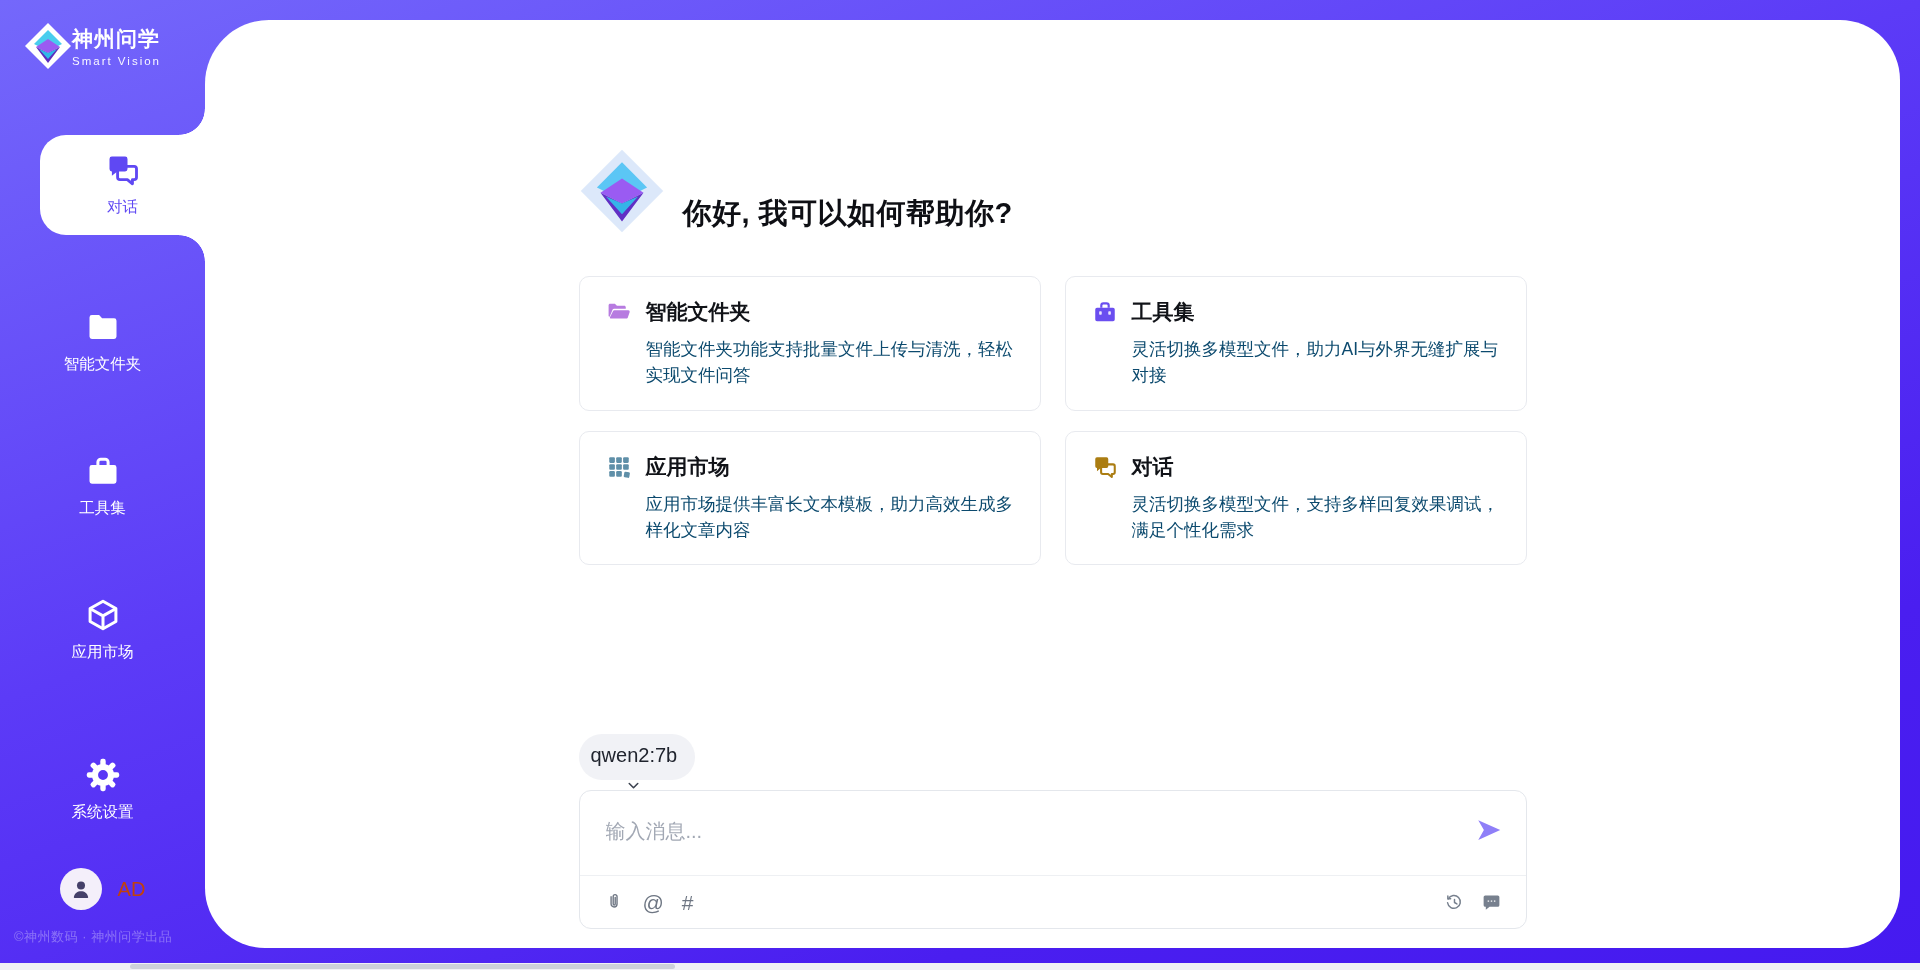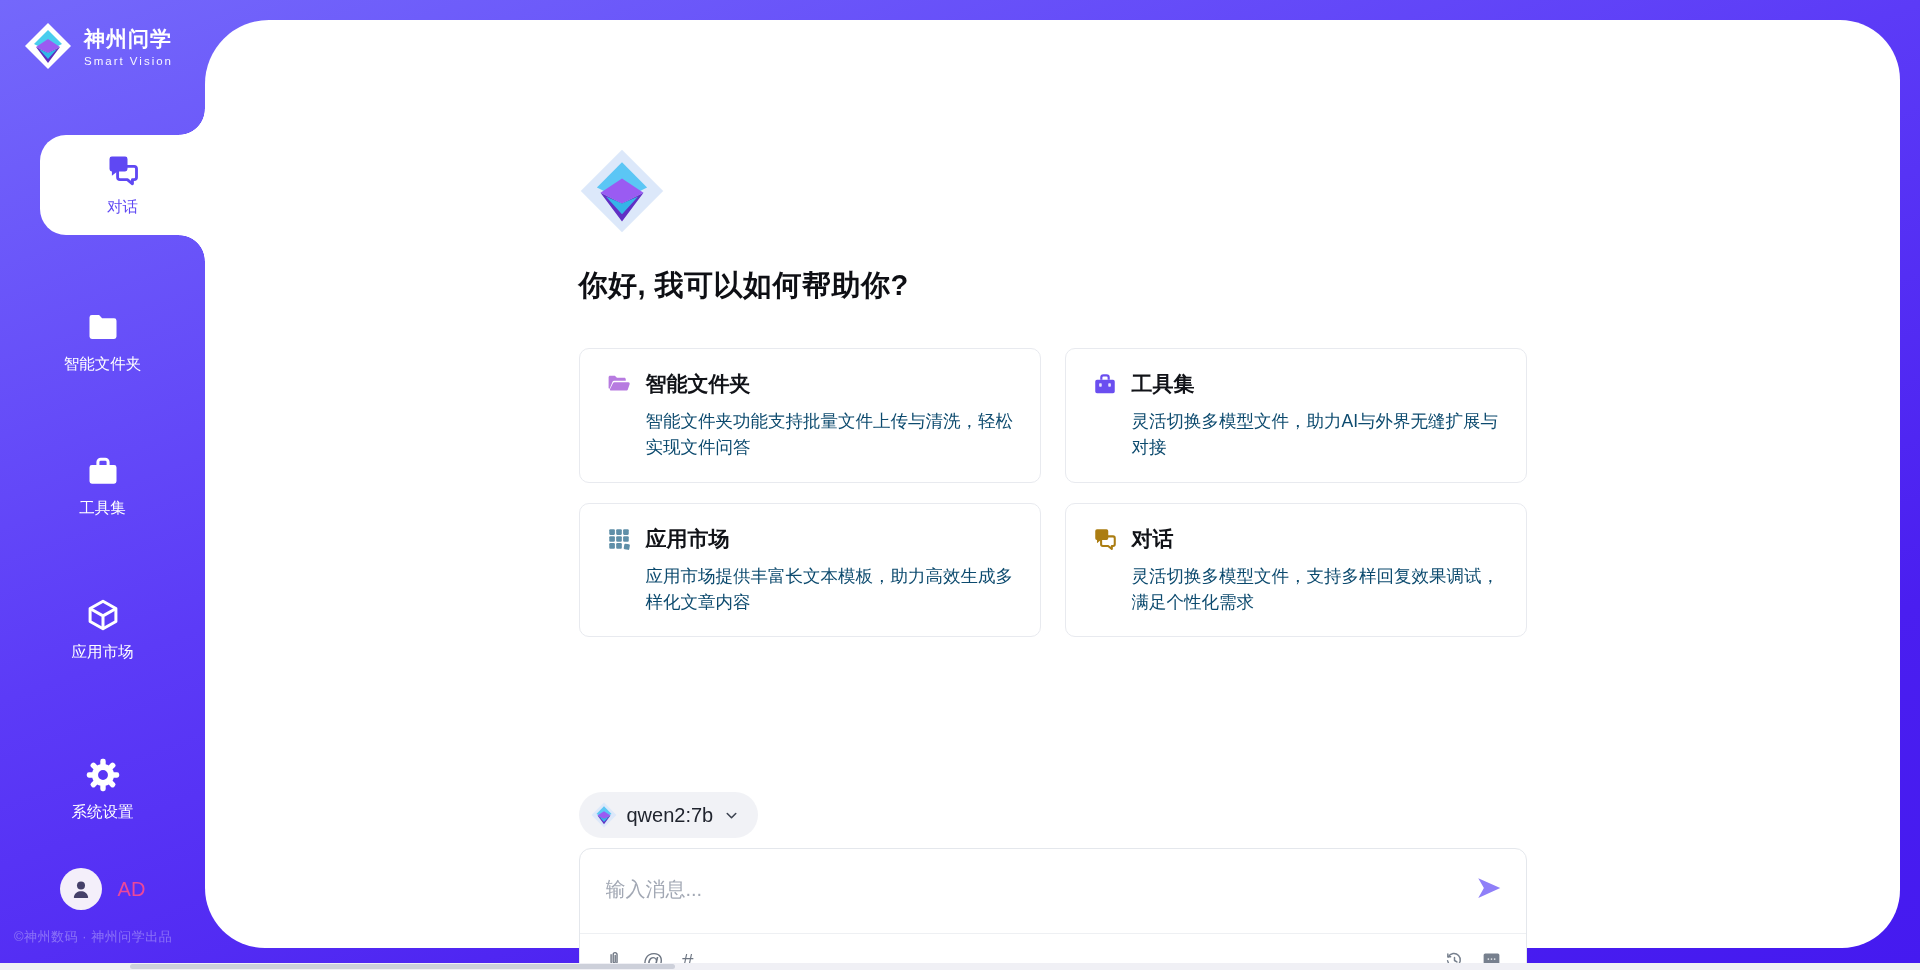--- a/index.html
+++ b/index.html
@@ -5,59 +5,59 @@
   * { margin:0; padding:0; box-sizing:border-box; }
   html,body { width:1920px; height:970px; overflow:hidden; }
   body {
     font-family:"Liberation Sans","DejaVu Sans",sans-serif;
     background:linear-gradient(160deg,#7468fb 0%,#5c3bf7 42%,#4a1ef0 78%,#451af0 100%);
     position:relative;
   }
 
   
   .sidebar { position:absolute; left:0; top:0; width:205px; height:100%; z-index:2; }
-  .brand { position:absolute; left:24px; top:22px; display:flex; align-items:center; gap:12px; }
+  .brand { position:absolute; left:24px; top:22px; display:flex; align-items:center; gap:0; }
   .brand-logo { width:48px; height:48px; }
   .brand-name { color:#fff; font-size:21px; font-weight:700; letter-spacing:1px; }
   .brand-sub { color:rgba(255,255,255,.95); font-size:11.5px; letter-spacing:2px; margin-top:2px; }
 
   .nav-item { position:absolute; left:0; width:205px; height:100px; display:flex; flex-direction:column;
     align-items:center; justify-content:center; gap:9px; color:#fff; cursor:pointer; }
   .nav-item .nav-icon svg { width:36px; height:36px; display:block; }
   .nav-item .nav-label { font-size:15.5px; }
   .nav-item.active { left:40px; width:165px; background:#fff; border-radius:26px 0 0 26px; color:#5f48f3; }
   .tab-fillet { position:absolute; width:26px; height:26px; z-index:3; }
   .fillet-top { left:179px; top:109px; background:radial-gradient(circle 26px at 0 0, rgba(0,0,0,0) 25.4px, #fff 26px); }
   .fillet-bottom { left:179px; top:235px; background:radial-gradient(circle 26px at 0 100%, rgba(0,0,0,0) 25.4px, #fff 26px); }
 
   .user-row { position:absolute; left:0; top:868px; width:205px; display:flex; align-items:center; justify-content:center; gap:16px; }
   .avatar-circle { width:42px; height:42px; border-radius:50%; background:#f4effa; display:flex; align-items:center; justify-content:center; }
   .avatar-circle svg { width:26px; height:26px; }
-  .user-name { color:#ec4899; font-size:20px; }
+  .user-name { color:#c2410c; font-size:20px; }
   .sidebar-footer { position:absolute; left:14px; top:928px; color:rgba(255,255,255,.32); font-size:13px; letter-spacing:.5px; white-space:nowrap; }
 
   
   .panel { position:absolute; left:205px; top:20px; width:1695px; height:928px; background:#fff;
     border-radius:64px 60px 58px 60px; z-index:1; }
   .content { width:948px; margin:0 auto; }
 
-  .greeting { margin-top:128px; display:flex; align-items:flex-start; gap:32px;flex-direction:column; }
+  .greeting { margin-top:128px; display:flex; align-items:flex-end; gap:18px; }
   .greeting-logo { width:86px; height:86px; }
   .greeting-title { font-size:29px; font-weight:700; color:#0e0f14; letter-spacing:.5px; }
 
   .cards { margin-top:42px; display:grid; grid-template-columns:1fr 1fr; gap:20px 24px; }
   .card { border:1px solid #e8eaef; border-radius:10px; background:#fff; min-height:130px; padding:21px 26px; cursor:pointer; }
   .card-head { display:flex; align-items:center; gap:14px; margin-bottom:10px; }
   .card-icon svg { width:26px; height:26px; display:block; }
   .card-title { font-size:21px; font-weight:700; color:#111318; }
   .card-desc { margin-left:40px; font-size:17.5px; line-height:1.5; color:#0c4a6e; }
 
   .composer { margin-top:155px; }
   .model-pill { display:inline-flex; align-items:center; gap:10px; height:46px; padding:0 18px 0 12px;
-    background:#f1f2f6; border-radius:23px; cursor:pointer; }
+    background:#f1f2f6; border-radius:23px; cursor:pointer;flex-direction:column; }
   .model-pill .pill-logo { width:26px; height:26px; }
   .model-name { font-size:20px; color:#20242e; }
   .model-pill .chev svg { width:17px; height:17px; display:block; color:#3c4350; }
 
   .input-box { position:relative; margin-top:10px; height:139px; border:1.5px solid #e4e7ec; border-radius:12px; background:#fff; }
   .msg-input { position:absolute; left:26px; top:18px; width:1320px; height:44px; border:none; outline:none;
     font-size:20px; color:#20242e; font-family:inherit; background:transparent; }
   .msg-input::placeholder { color:#a2a8b4; }
   .send-btn { position:absolute; right:22px; top:24px; width:30px; height:30px; color:#8f7ff8; cursor:pointer; }
   .send-btn svg { width:30px; height:30px; display:block; }

